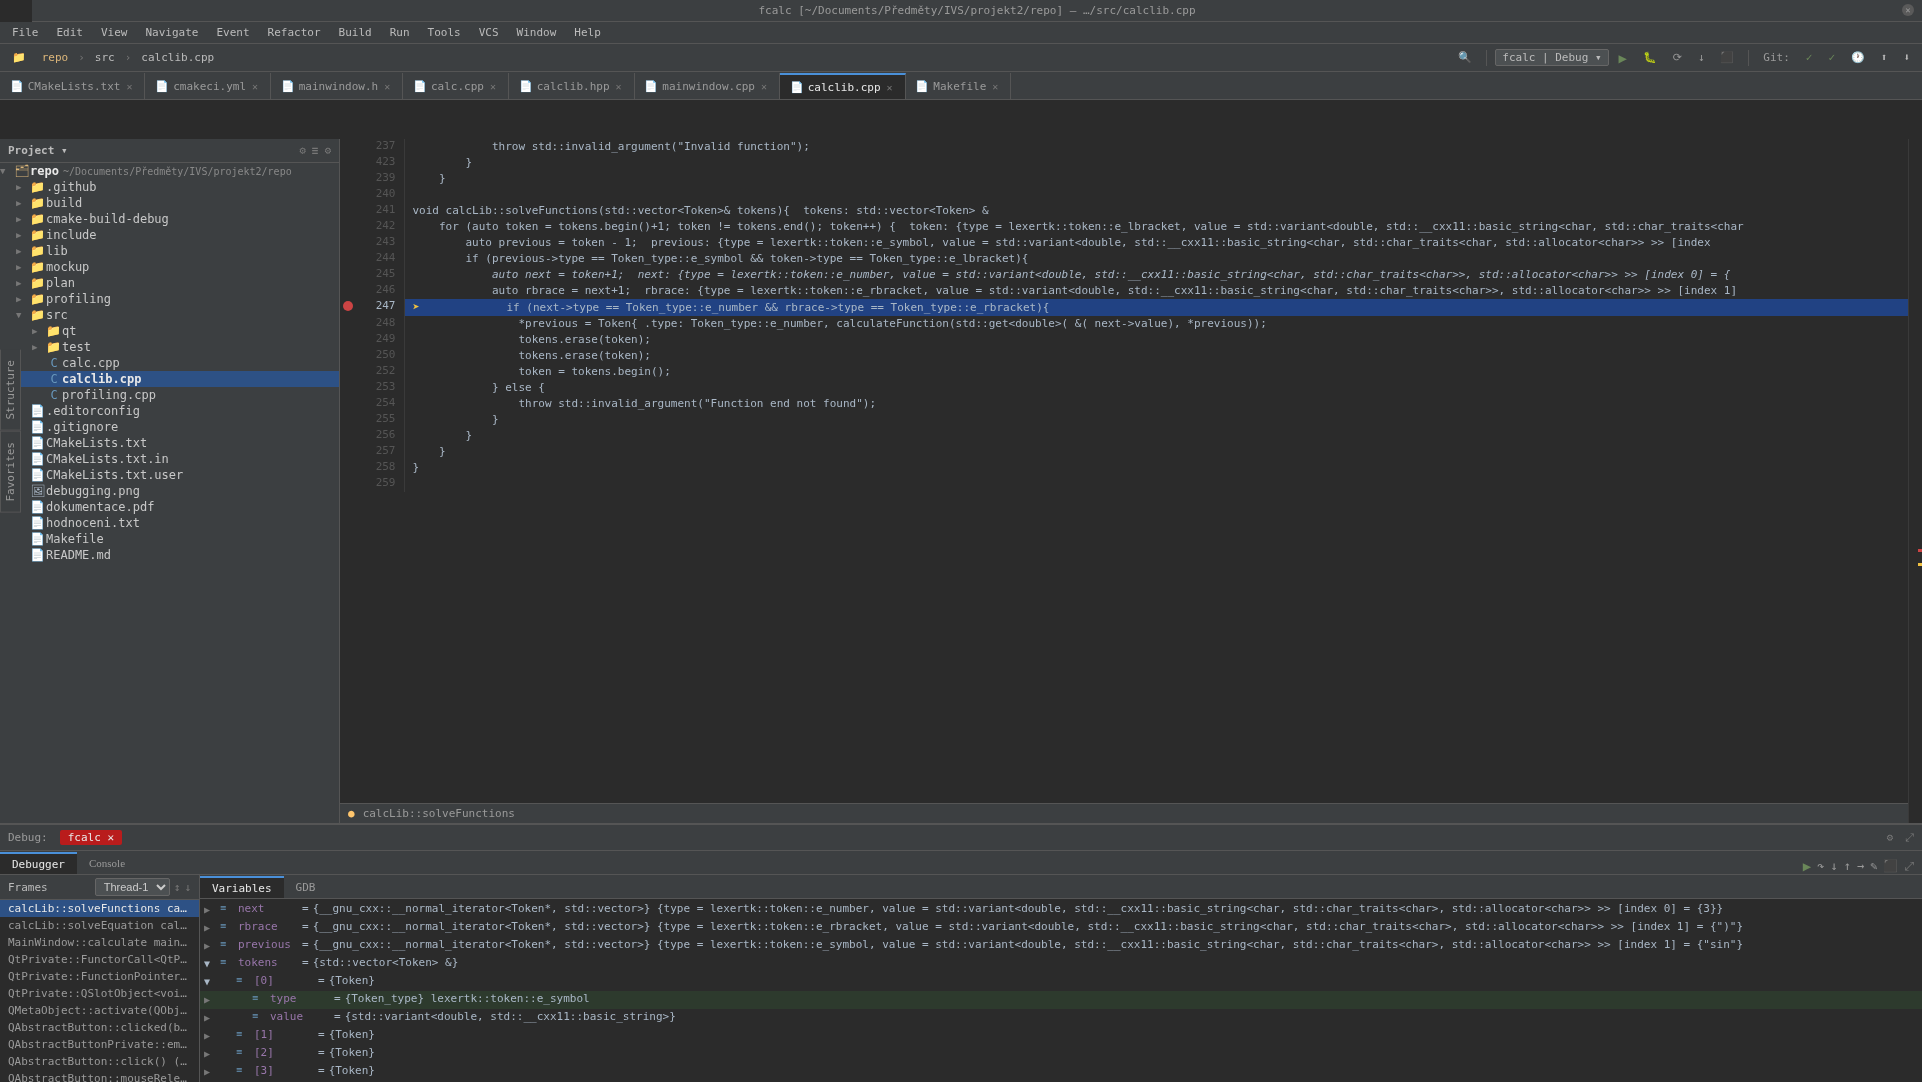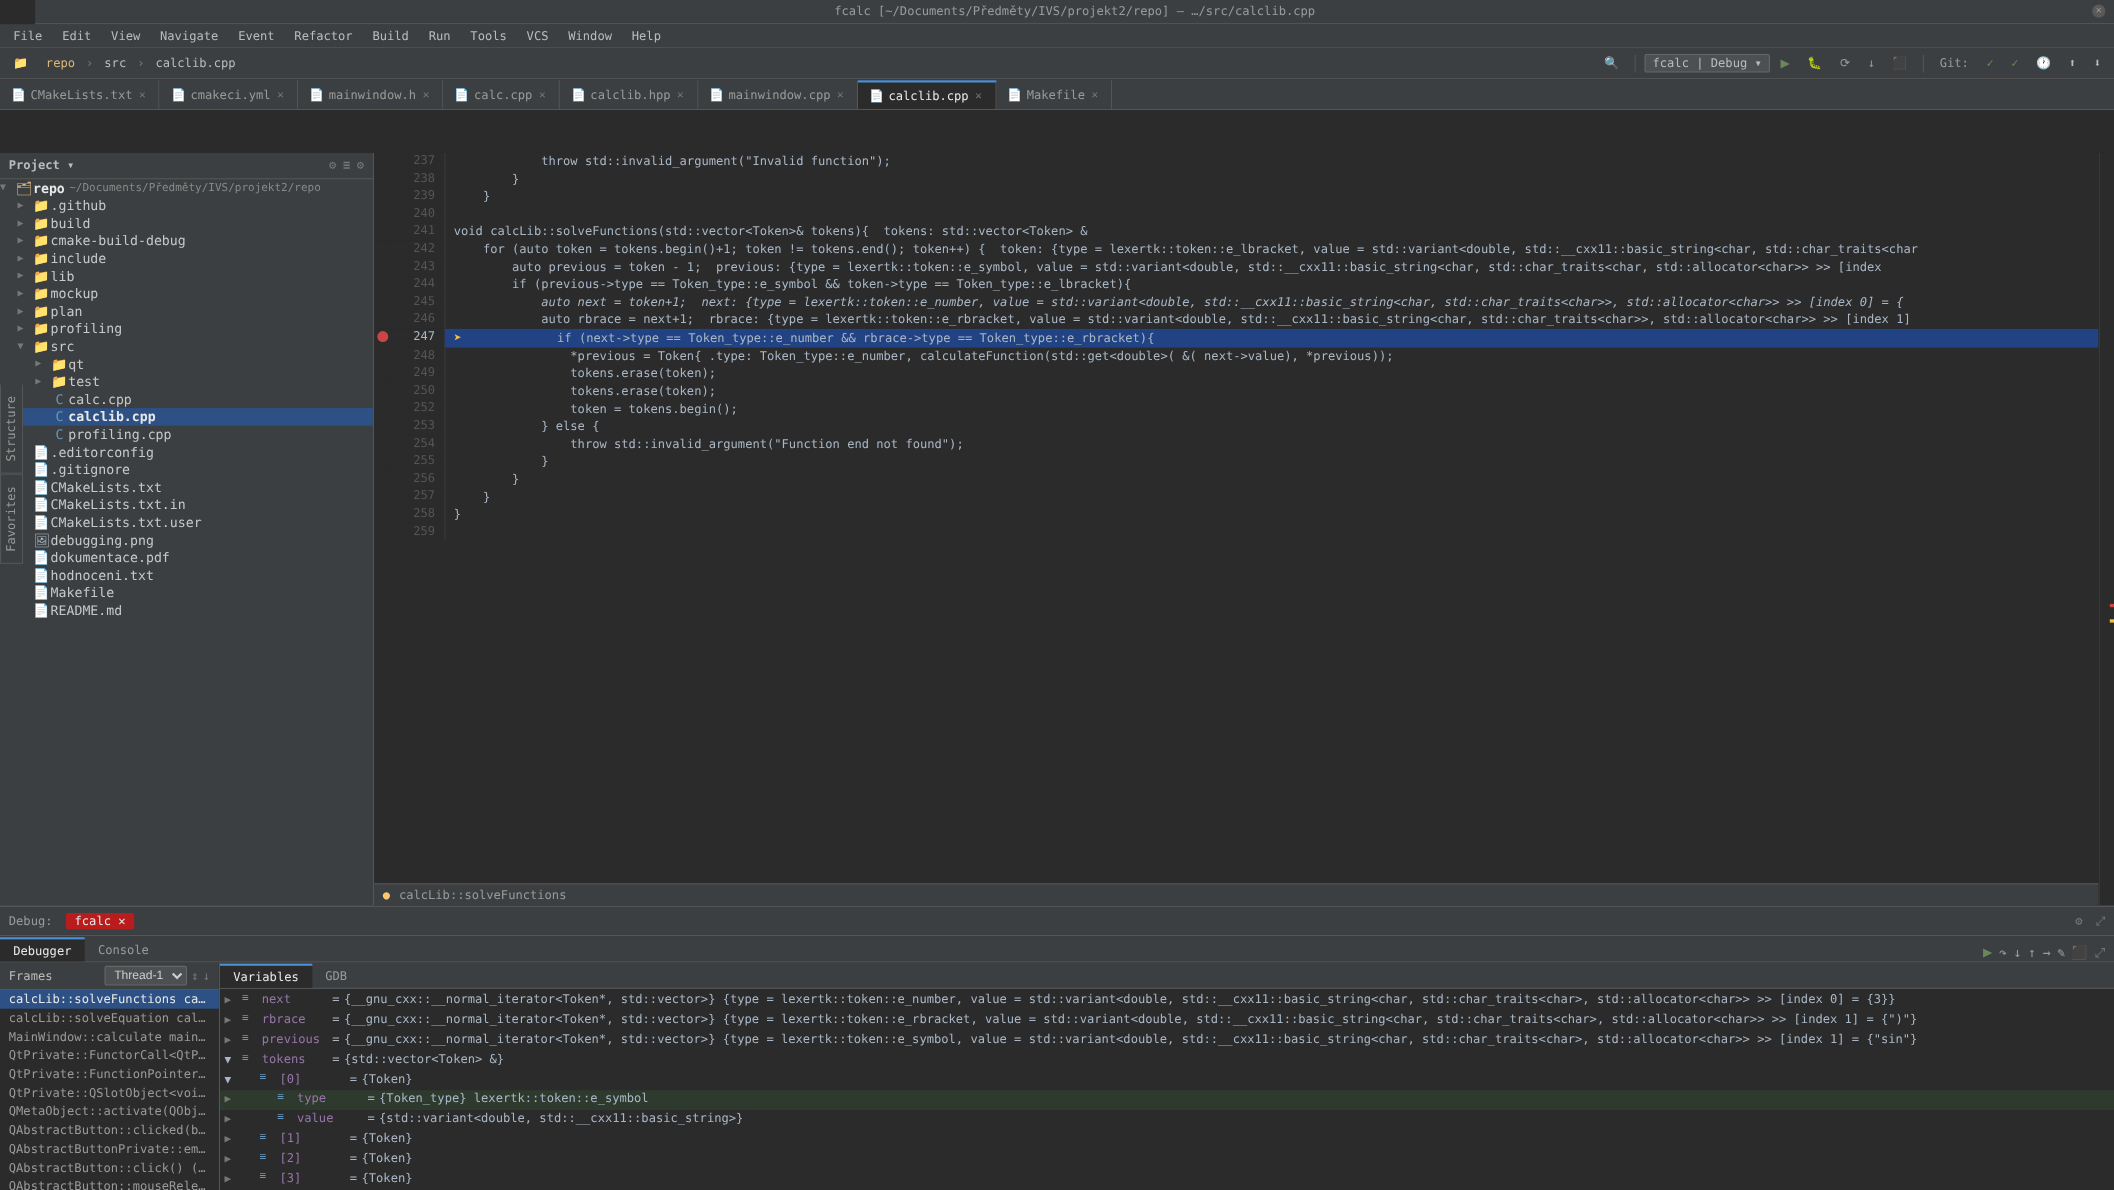--- a/index.html
+++ b/index.html
@@ -696,21 +696,21 @@
             <col>
           </colgroup>
           <tbody id="code-body">
               <tr>
                 <td class="breakpoint-col"></td>
                 <td class="line-num">237</td>
                 <td class="code-cell"><span style="color: rgb(169, 183, 198);">            throw std::invalid_argument("Invalid function");</span></td>
               </tr>
               <tr>
                 <td class="breakpoint-col"></td>
-                <td class="line-num">238</td>
+                <td class="line-num">423</td>
                 <td class="code-cell"><span style="color: rgb(169, 183, 198);">        }</span></td>
               </tr>
               <tr>
                 <td class="breakpoint-col"></td>
                 <td class="line-num">239</td>
                 <td class="code-cell"><span style="color: rgb(169, 183, 198);">    }</span></td>
               </tr>
               <tr>
                 <td class="breakpoint-col"></td>
                 <td class="line-num">240</td>
@@ -827,21 +827,21 @@
     <div style="display:flex; align-items:center; background:#3c3f41; border-bottom:1px solid #555; height:26px; padding:0 8px; gap:12px;">
       <span style="font-size:11px; color:#9a9a9a;">Debug:</span>
       <span style="font-size:11px; color:#e8e8e8; background:#b91c1c; padding:1px 8px; border-radius:2px;">fcalc ✕</span>
       <div style="flex:1"></div>
       <span style="color:#777; cursor:pointer;">⚙</span>
       <span style="color:#777; cursor:pointer;">⤢</span>
     </div>
 
     <div style="display:flex; background:#3c3f41; border-bottom:1px solid #555; height:24px; align-items:flex-end;">
       <div style="padding:2px 12px; height:22px; cursor:pointer; font-size:11px; color:#e8e8e8; background:#2b2b2b; border-top:2px solid #4a90d9; display:flex; align-items:center;">Debugger</div>
-      <div style="padding:2px 12px; height:22px; cursor:pointer; font-size:11px; color:#9a9a9a; display:flex; align-items:center;">Console</div>
+      <div style="padding:2px 12px; height:22px; cursor:pointer; font-size:11px; color:#9a9a9a; display:flex; align-items:center;font-family:Liberation Serif, serif;">Console</div>
       <div style="flex:1"></div>
 
       <div style="display:flex; align-items:center; gap:6px; padding:0 8px;">
         <span style="color:#6a8759; font-size:14px; cursor:pointer;">▶</span>
         <span style="color:#9a9a9a; font-size:12px; cursor:pointer;">↷</span>
         <span style="color:#9a9a9a; font-size:12px; cursor:pointer;">↓</span>
         <span style="color:#9a9a9a; font-size:12px; cursor:pointer;">↑</span>
         <span style="color:#9a9a9a; font-size:12px; cursor:pointer;">→</span>
         <span style="color:#9a9a9a; font-size:12px; cursor:pointer;">✎</span>
         <span style="color:#cc4444; font-size:12px; cursor:pointer;">⬛</span>

